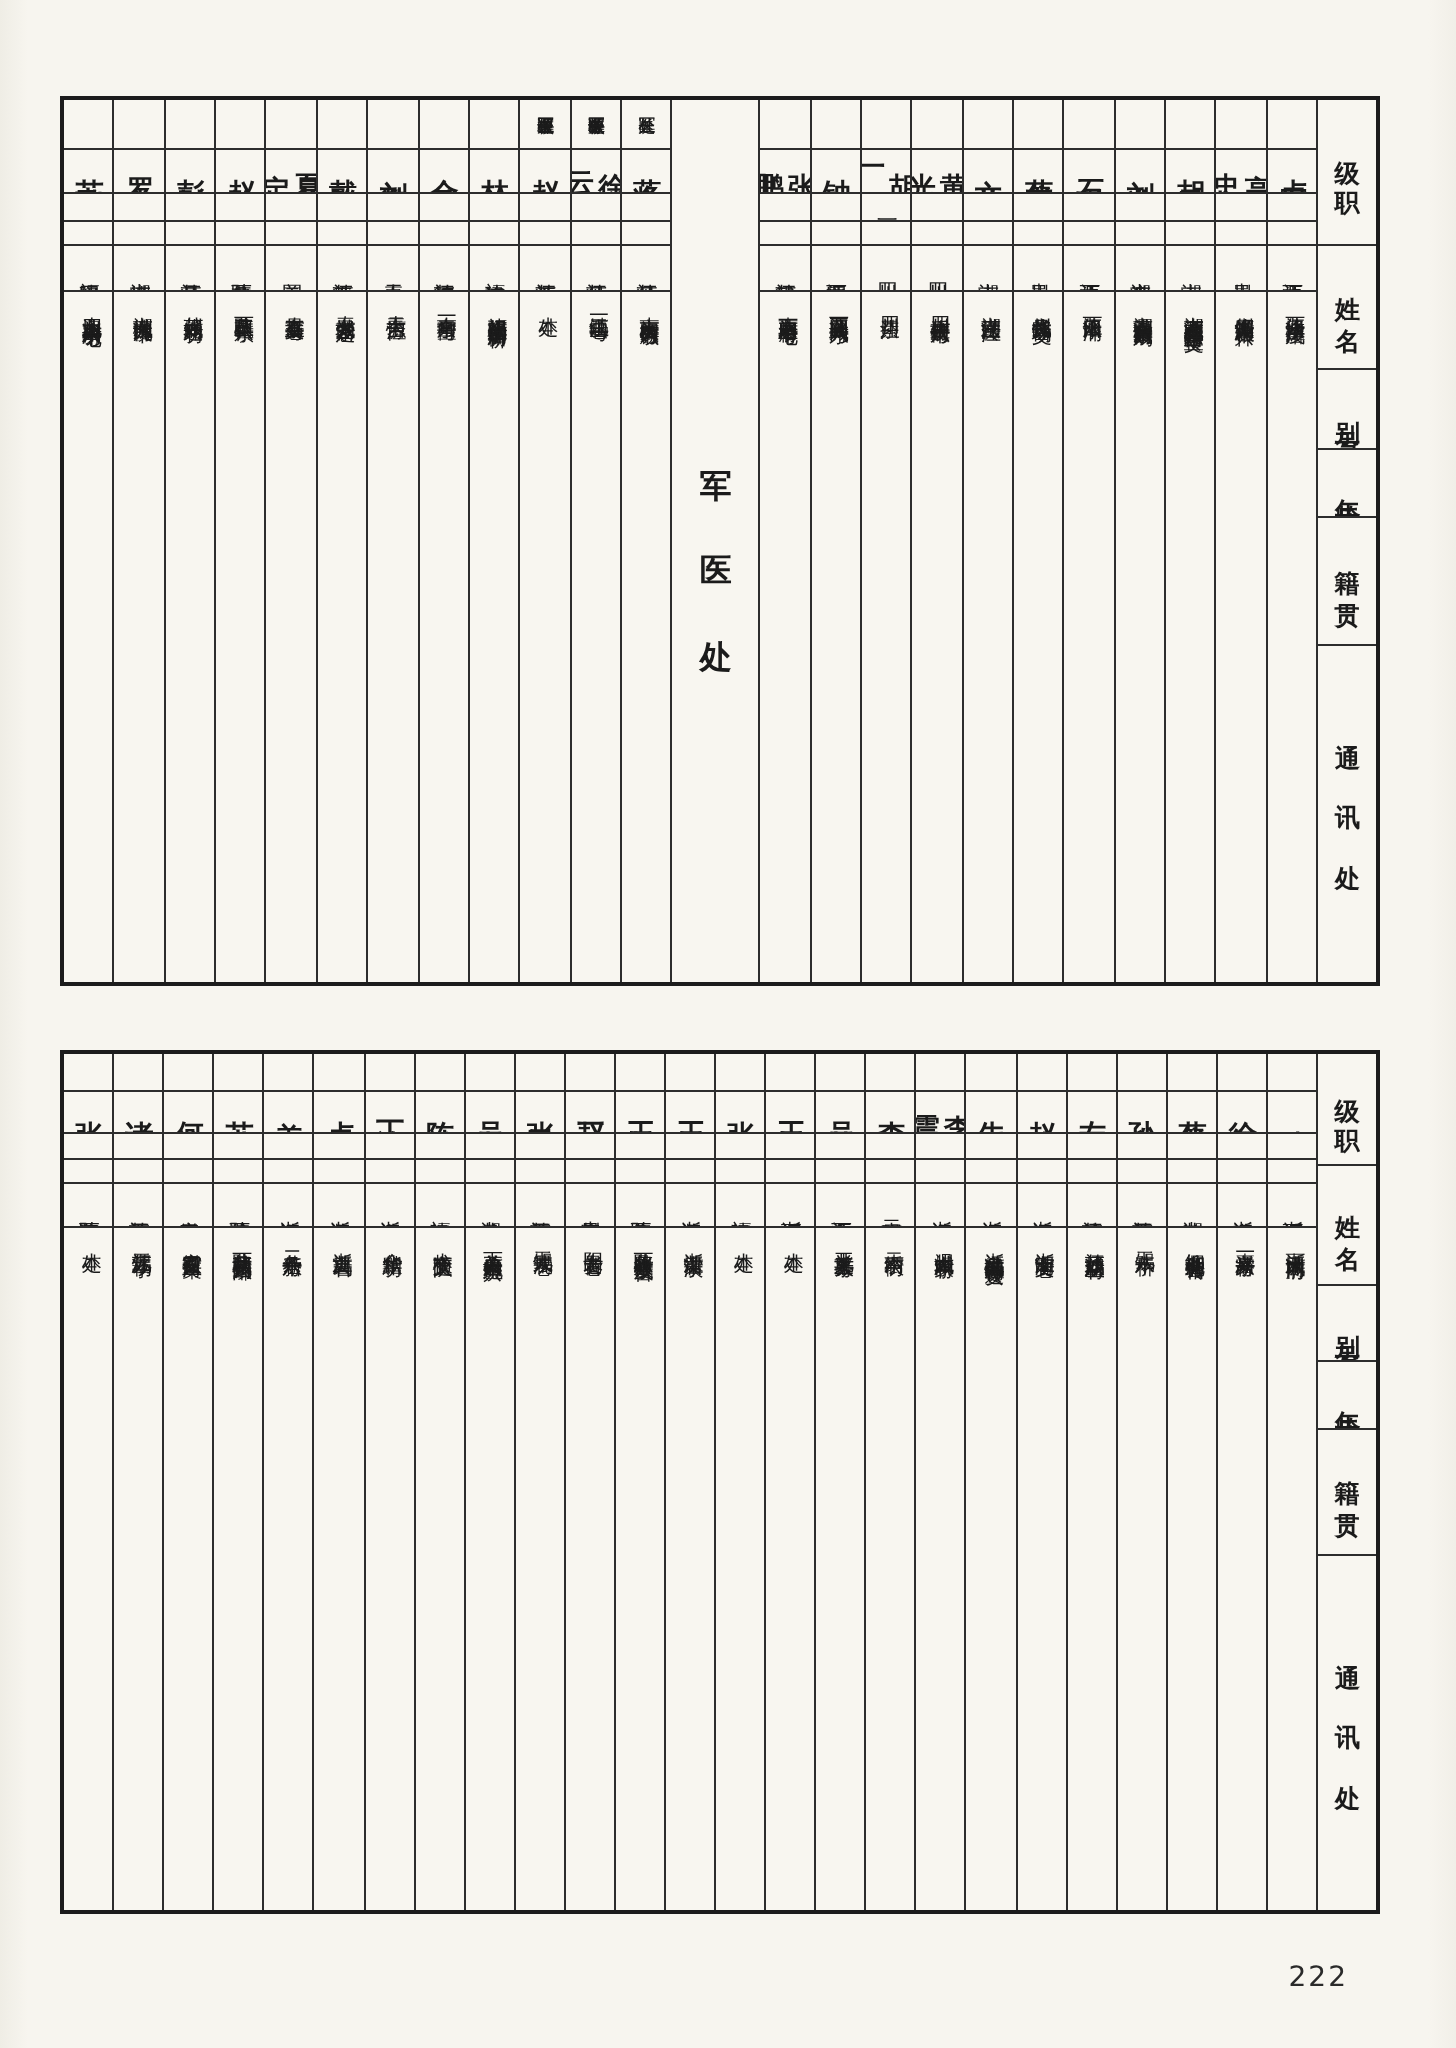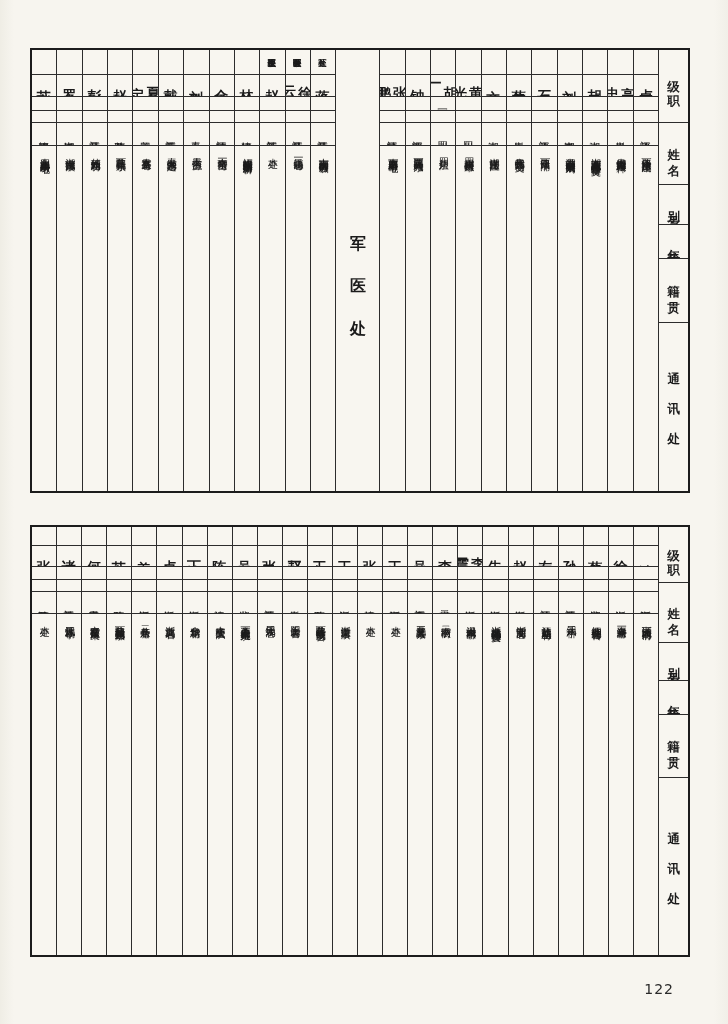--- a/index.html
+++ b/index.html
@@ -1082,14 +1082,14 @@
           <span class="v">二九</span>
         </div>
         <div class="cell c-native">
           <span class="v">陕西泾阳</span>
         </div>
         <div class="cell c-addr">
           <span class="v">本处</span>
         </div>
       </div>
     </div>
-  <div class="page-number">122</div>
+  <div class="page-number">222</div>
 </div>
 
 </body></html>

